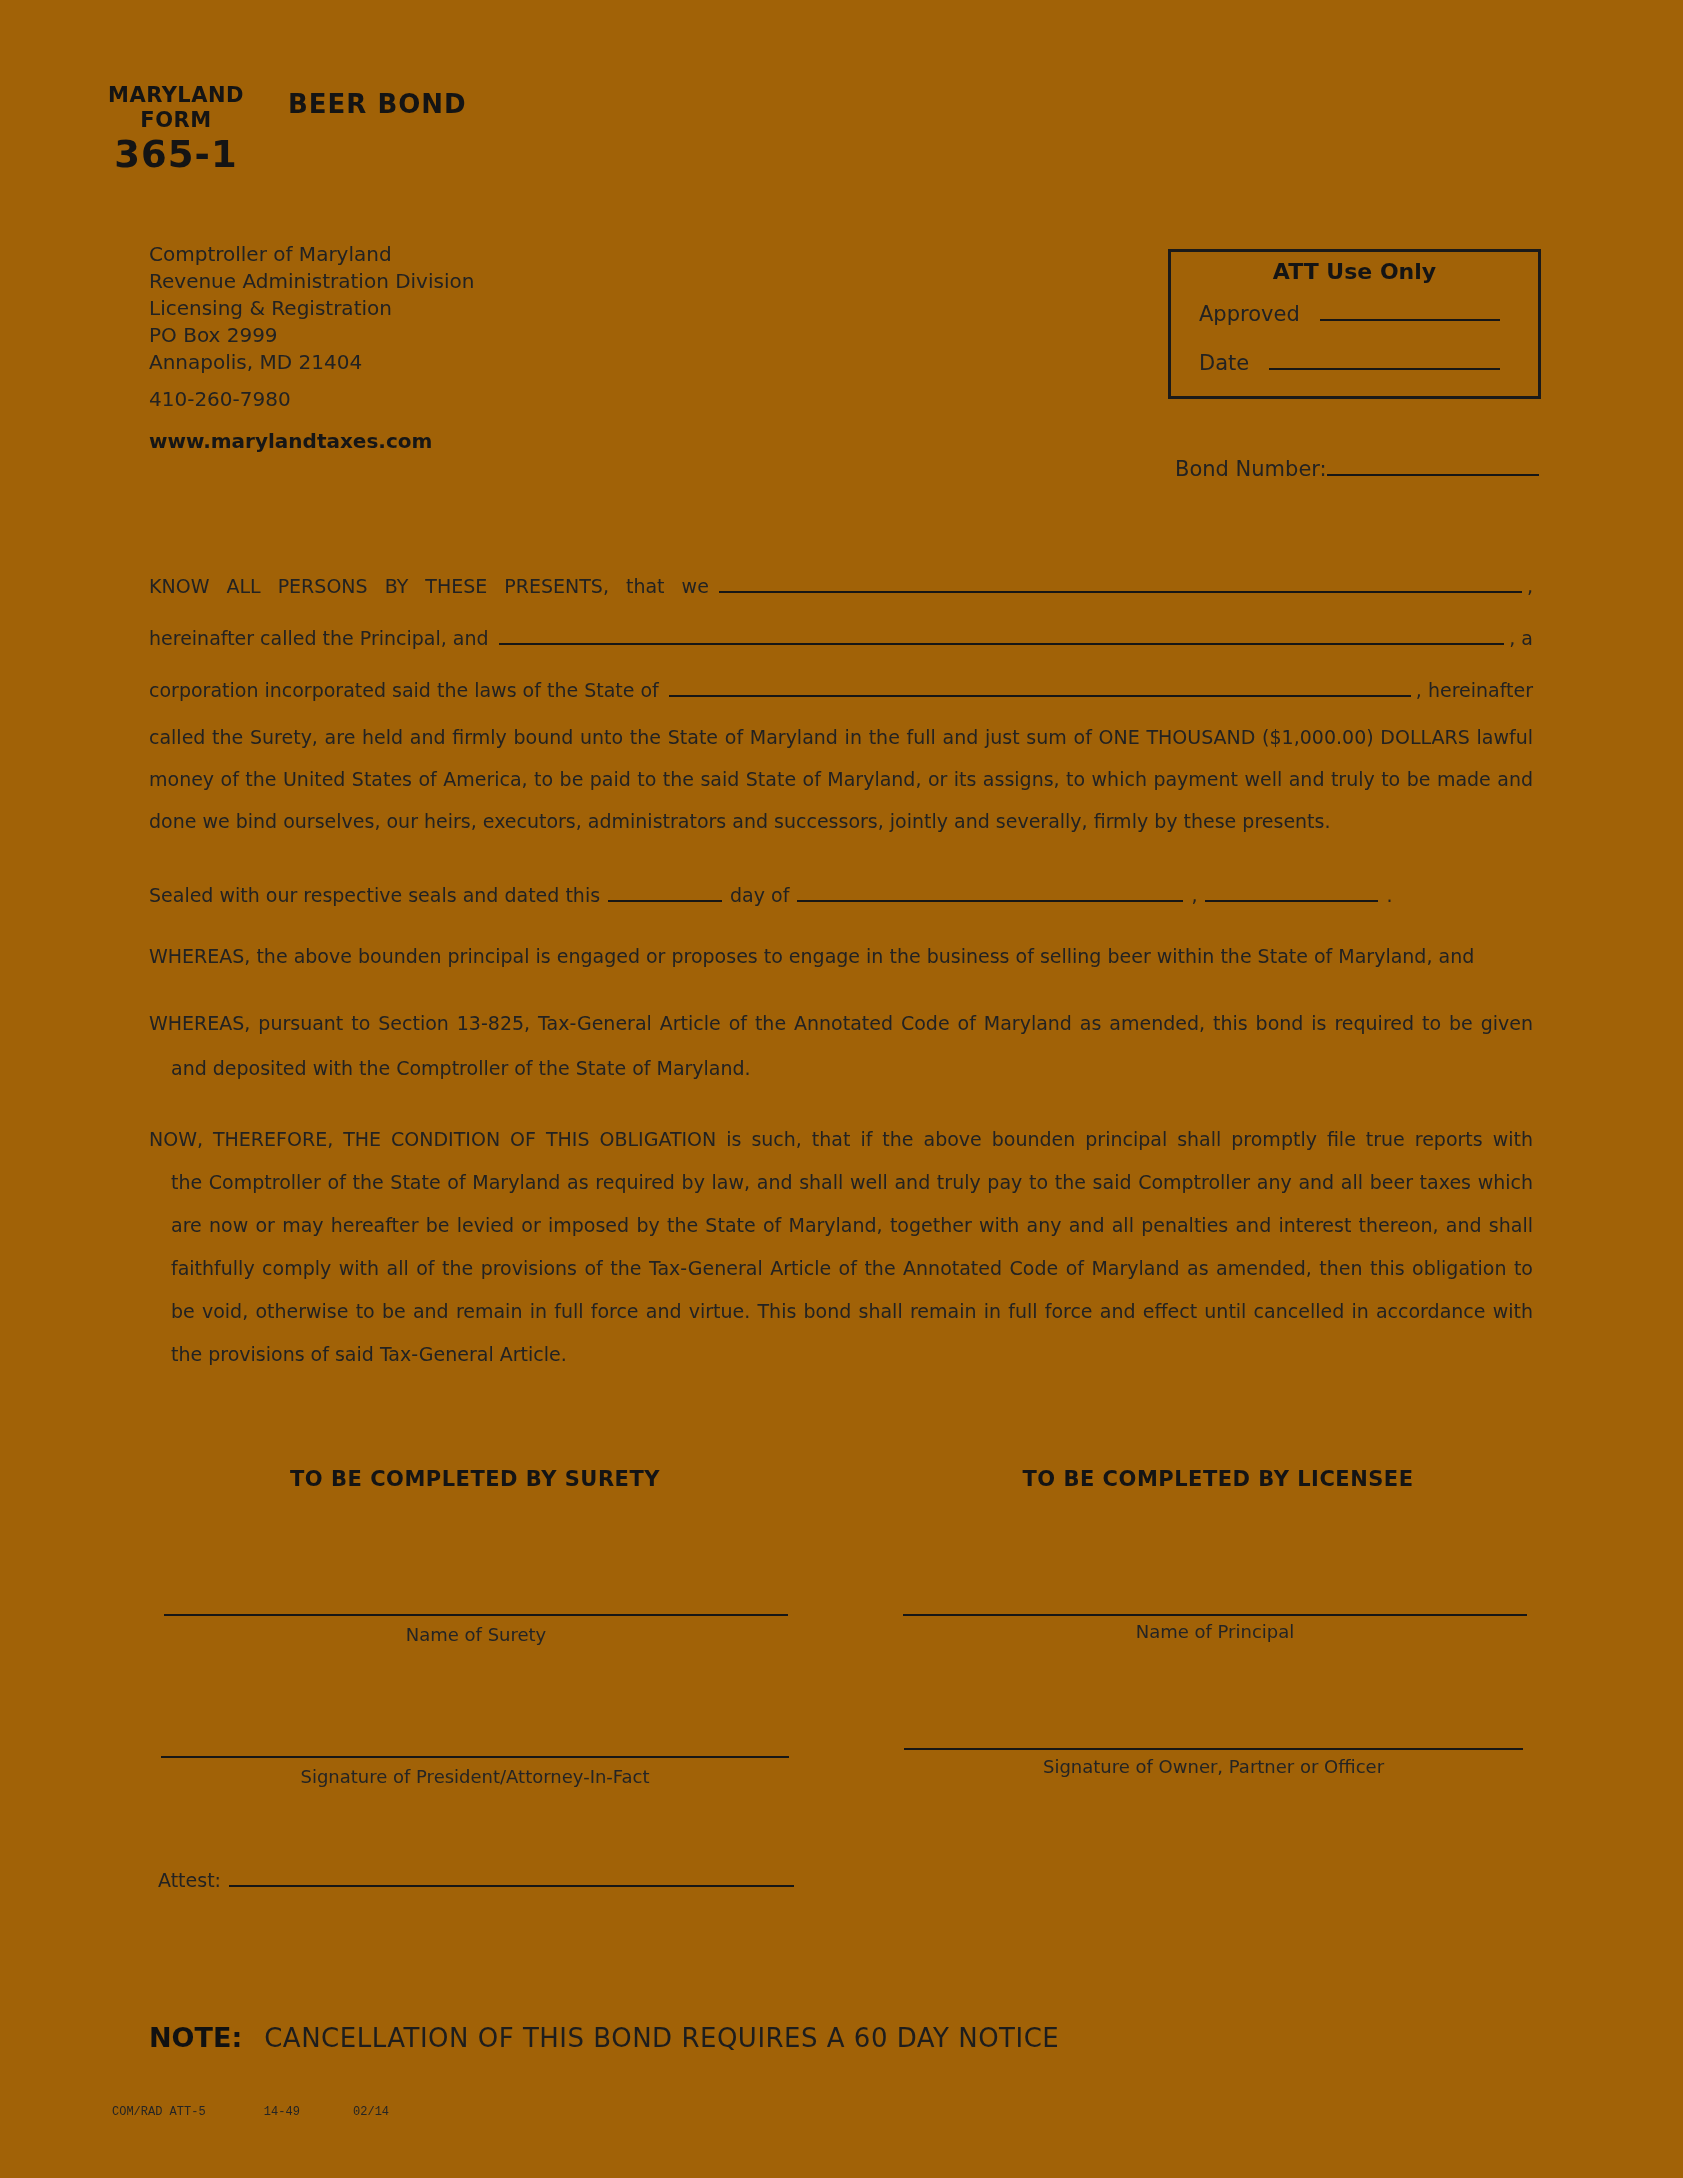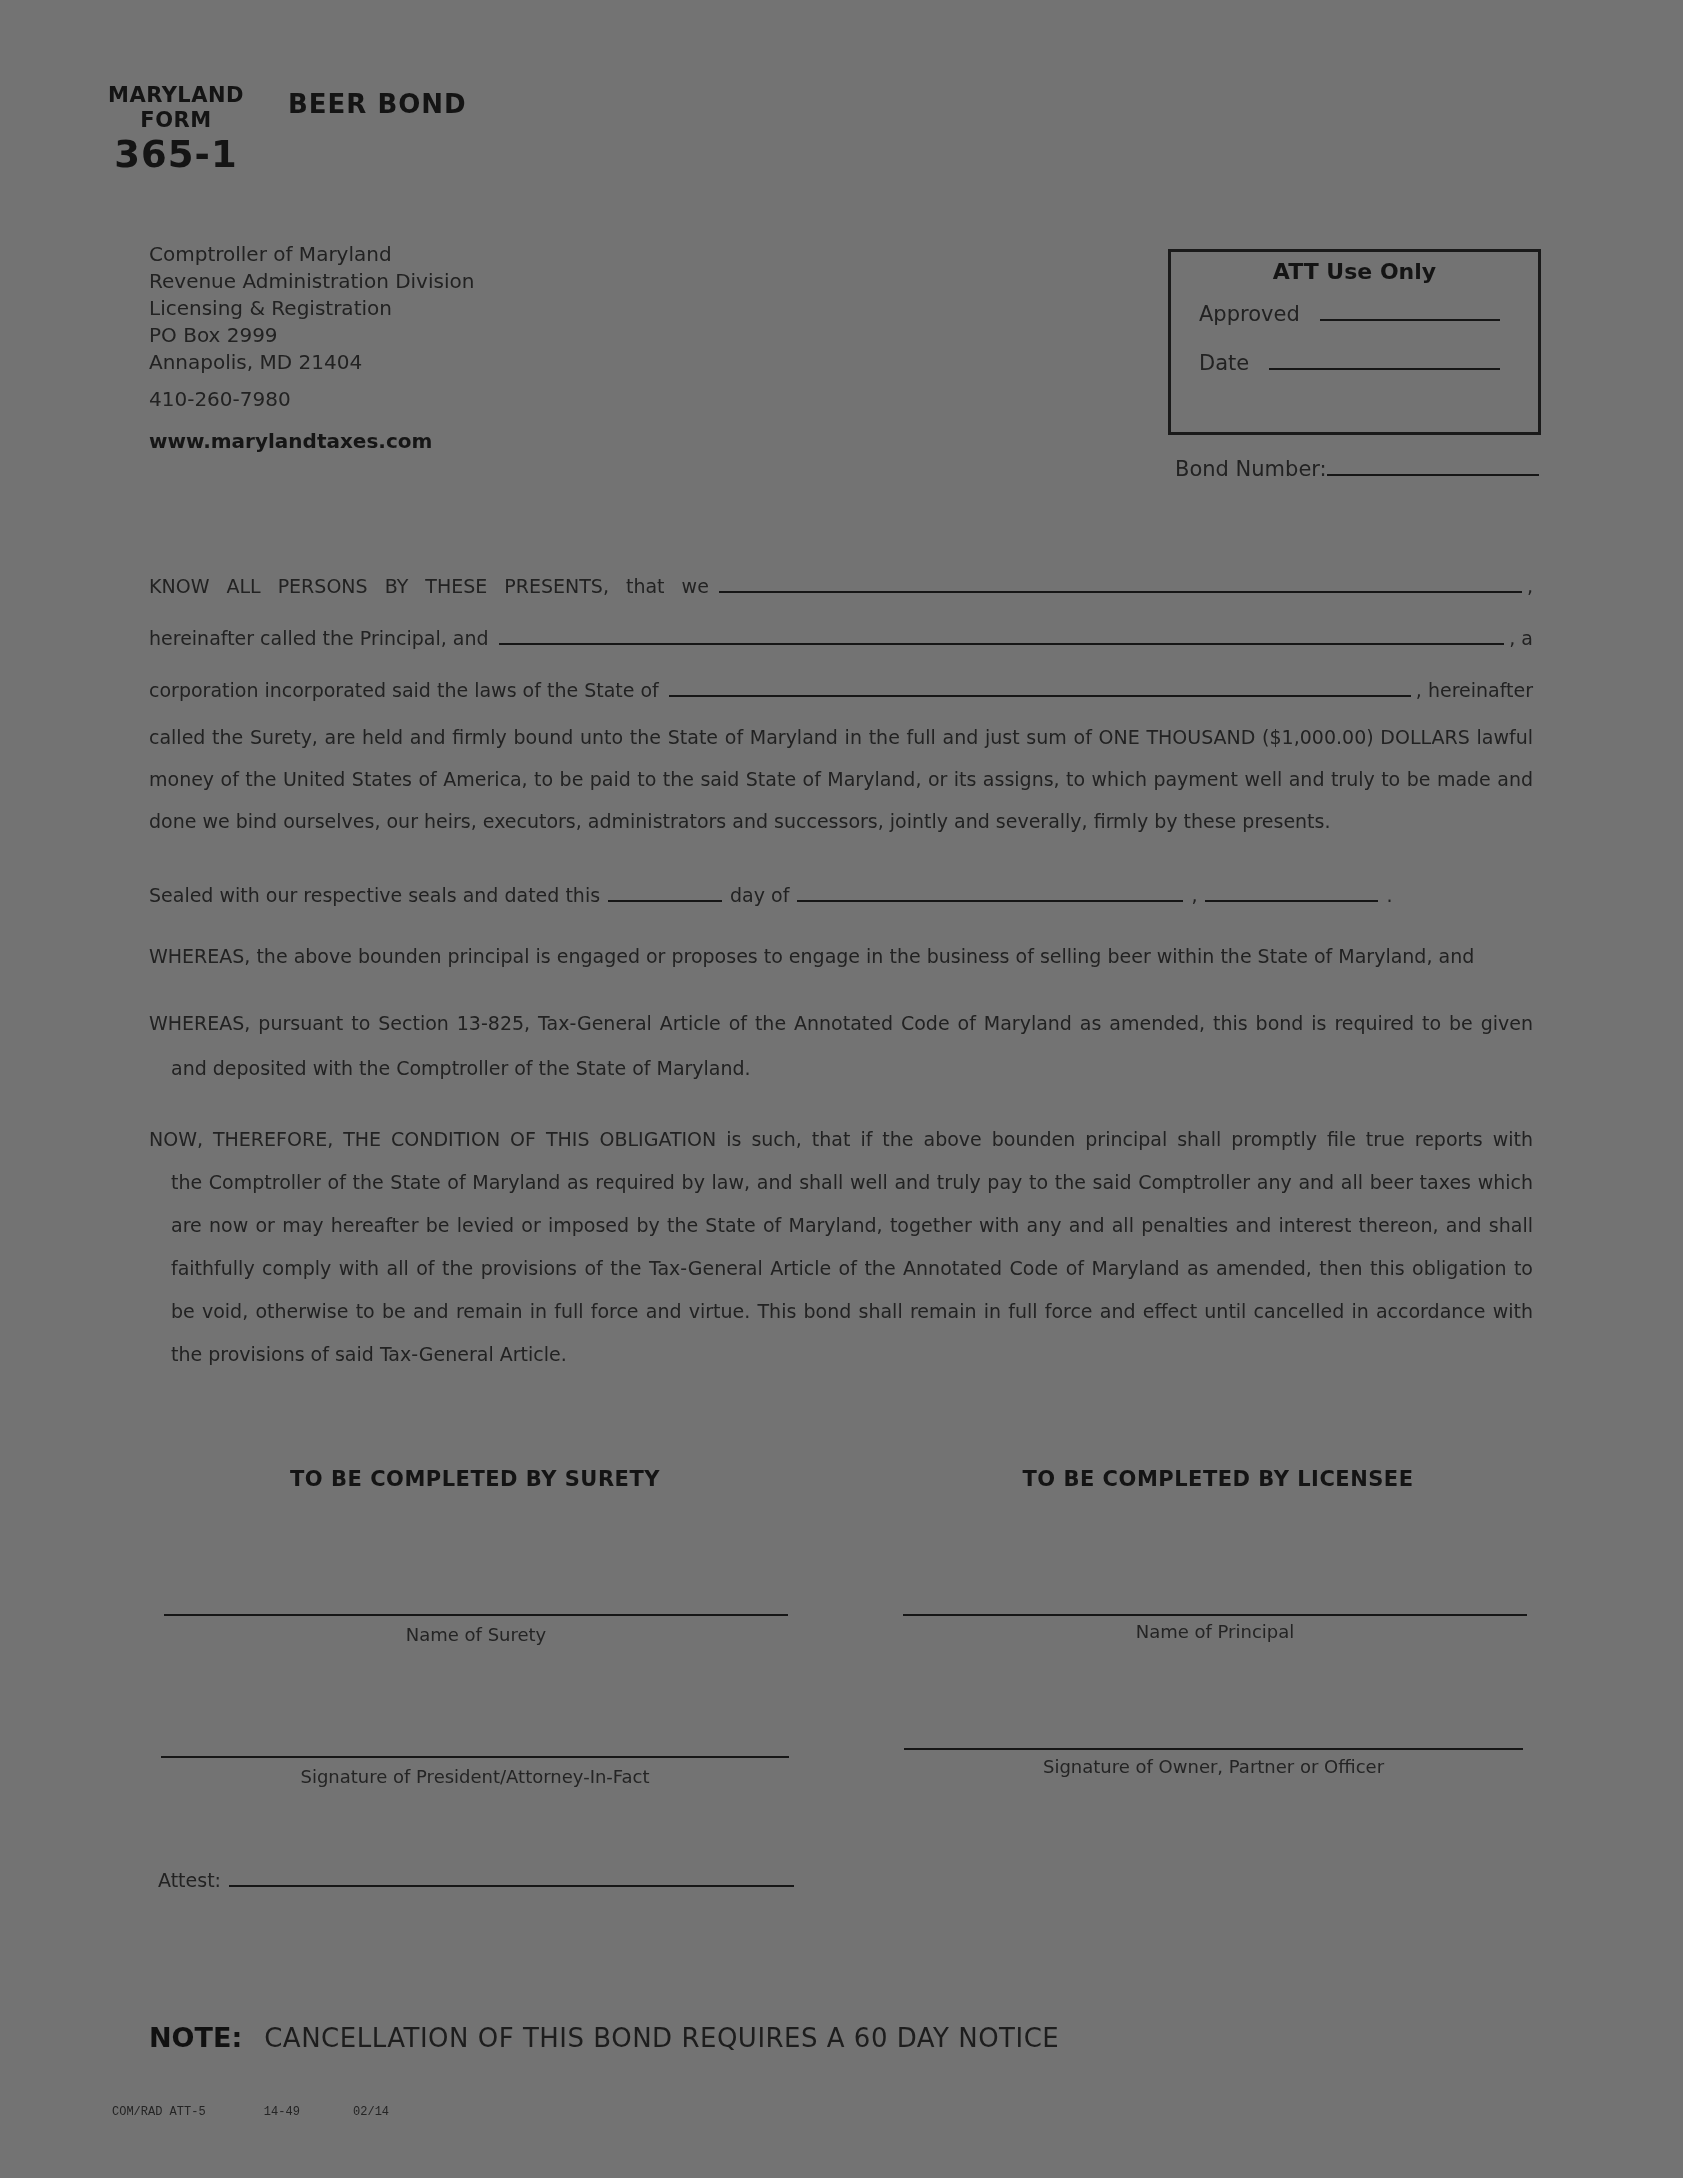--- a/index.html
+++ b/index.html
@@ -1,31 +1,31 @@
 <!DOCTYPE html>
 <html><head>
 <meta charset="utf-8">
 <style>
   html,body{margin:0;padding:0;background:#9a9a9a;}
   .page{
-    position:relative;width:1683px;height:2178px;background:#737373;
+    position:relative;width:1683px;height:2178px;background:#a16207;
     margin:0 auto;font-family:"DejaVu Sans",sans-serif;color:#222;
     overflow:hidden;
   }
   
   .form-id{position:absolute;left:87px;top:83px;width:178px;text-align:center;color:#141414;}
   .fid1,.fid2{font-size:21px;font-weight:bold;line-height:25px;letter-spacing:0.5px;}
   .fid3{font-size:37px;font-weight:bold;line-height:44px;letter-spacing:1px;}
   .form-title{position:absolute;left:288px;top:89px;font-size:26px;font-weight:bold;letter-spacing:1px;color:#141414;}
   
   .agency{position:absolute;left:149px;top:241px;font-size:20px;line-height:27px;}
   .agency .phone{margin-top:10px;}
   .agency .web{margin-top:15px;font-weight:bold;color:#161616;}
   
-  .att-box{position:absolute;left:1168px;top:249px;width:373px;height:186px;border:3px solid #1a1a1a;box-sizing:border-box;}
+  .att-box{position:absolute;left:1168px;top:249px;width:373px;height:150px;border:3px solid #1a1a1a;box-sizing:border-box;}
   .att-title{text-align:center;margin-top:7px;font-size:22px;font-weight:bold;color:#141414;}
   .att-row{display:flex;align-items:baseline;font-size:21px;line-height:38px;margin:11px 38px 0 28px;}
   .att-row .lab{margin-right:20px;white-space:nowrap;}
   
   .blank{flex:1 1 auto;display:inline-block;border-bottom:2px solid #161616;margin-bottom:-6px;min-width:26px;}
   .blank.fixed{flex:0 0 auto;}
   .frow{display:flex;align-items:baseline;}
   
   .bond-row{position:absolute;left:1175px;top:447px;width:364px;display:flex;align-items:baseline;font-size:21px;line-height:44px;}
   .bond-row .lab{white-space:nowrap;}

